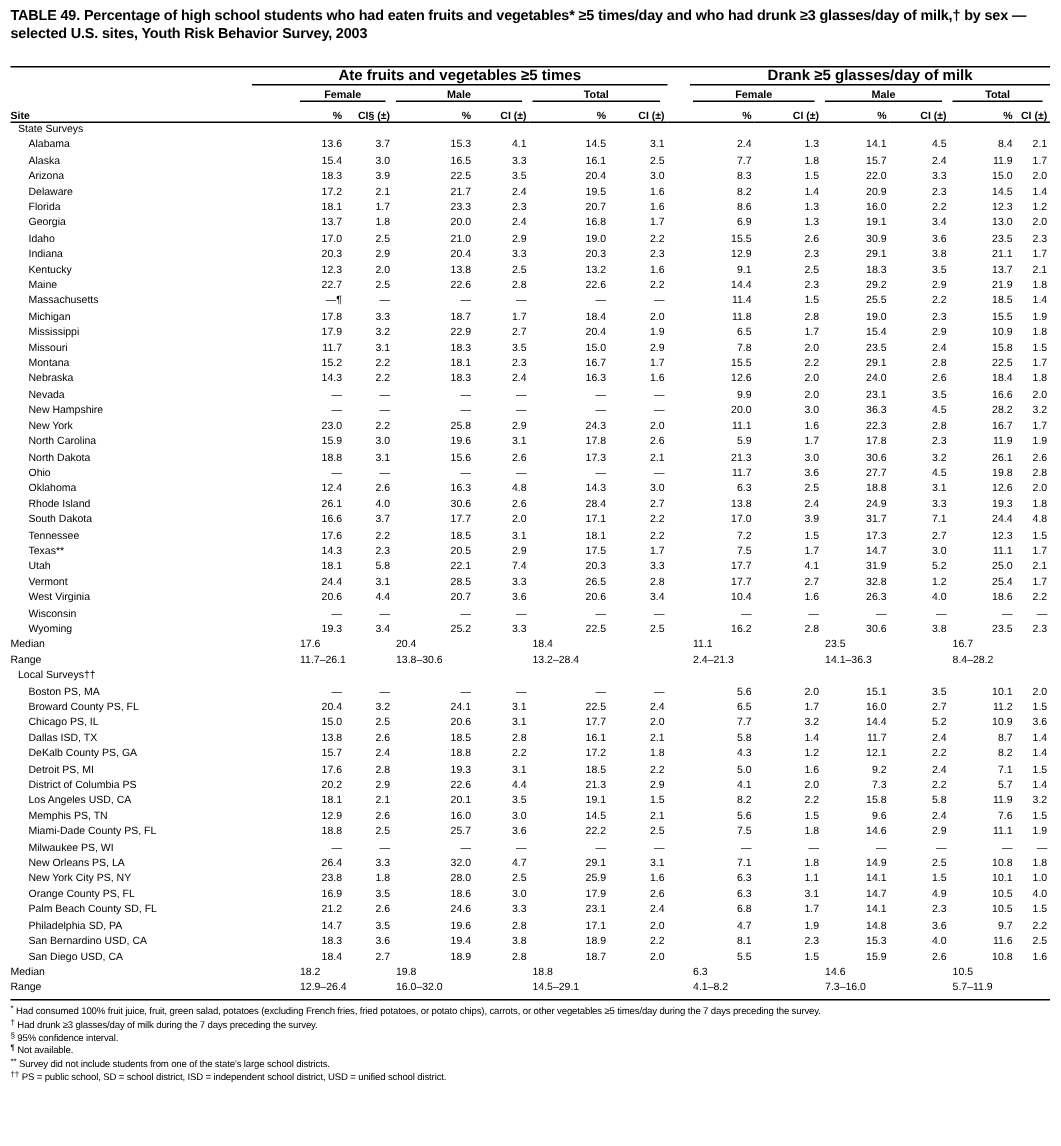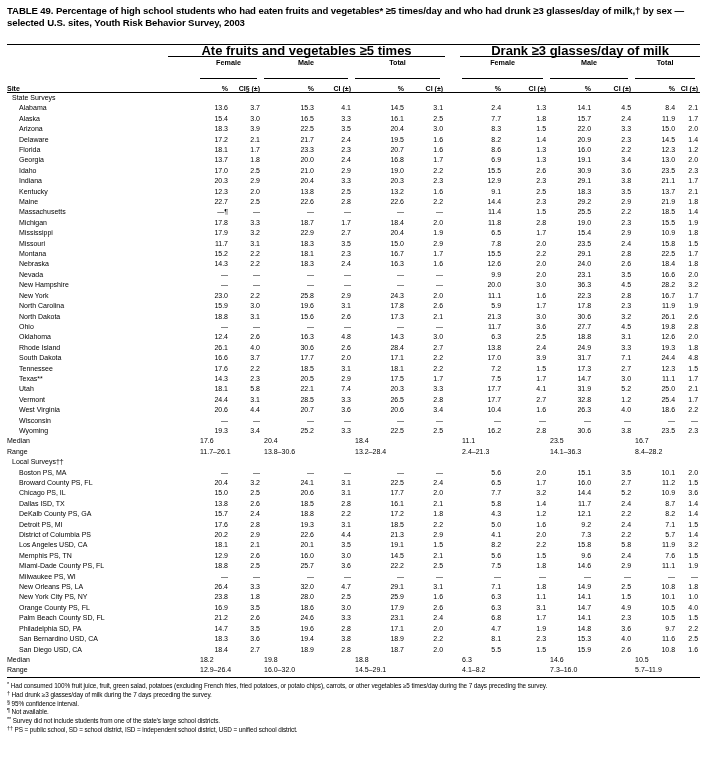--- a/index.html
+++ b/index.html
@@ -2,23 +2,23 @@
 <html><head>
 <meta charset="utf-8">
 <style>
   html,body{margin:0;padding:0;background:#fff;}
   body{width:707px;height:764px;color:#000;font-family:"Liberation Sans",sans-serif;-webkit-font-smoothing:antialiased;}
   .page{padding:5px 7px 0 7px;}
   .title{font-size:9.6px;font-weight:bold;line-height:1.25;letter-spacing:-0.1px;max-width:693px;padding-bottom:15px;border-bottom:1.2px solid #000;}
   table{border-collapse:collapse;table-layout:fixed;width:693px;margin-top:1px;}
   th,td{padding:0;margin:0;white-space:nowrap;overflow:visible;}
   thead th{font-weight:bold;vertical-align:bottom;}
-  .grp{border-bottom:1.2px solid #000;padding-bottom:1px;text-align:center;font-size:13px;line-height:9px;}
+  .grp{border-bottom:1.2px solid #000;padding-bottom:1px;text-align:center;font-size:10px;line-height:9px;}
   .grp-left{margin-left:-30px;}
-  .sub{border-bottom:1.2px solid #000;margin:1px 5px 0 2px;padding-bottom:11px;text-align:center;font-size:7.2px;line-height:9px;}
+  .sub{border-bottom:1.2px solid #000;margin:1px 5px 0 2px;padding-bottom:0;text-align:center;font-size:7.2px;line-height:9px;}
   .measure-row th{border-bottom:1px solid #000;font-size:7px;height:13px;}
   .colhead{text-align:right;padding-right:2px;}
   .sitehead{text-align:left;font-size:7px;}
   tbody td{font-size:7px;height:10.4px;line-height:10.4px;}
   .sec{padding-left:5px;text-align:left;}
   .site-cell{padding-left:12px;text-align:left;}
   .sumlabel{padding-left:0;text-align:left;}
   .num{text-align:right;padding-right:2px;}
   .sumval{text-align:left;padding-left:2px;}
   .gapc{border:none;}
@@ -50,21 +50,21 @@
         <col style="width:23px">
     </colgroup>
     <thead>
       <tr>
         <th></th>
         <th colspan="6">
             <div class="grp grp-left">Ate fruits and vegetables ≥5 times</div>
           </th>
         <th class="gapc"></th>
         <th colspan="6">
-            <div class="grp">Drank ≥3 glasses/day of milk</div>
+            <div class="grp">Drank ≥5 glasses/day of milk</div>
           </th>
       </tr>
       <tr>
         <th></th>
         <th colspan="2">
             <div class="sub">Female</div>
           </th>
         <th colspan="2">
             <div class="sub">Male</div>
           </th>

